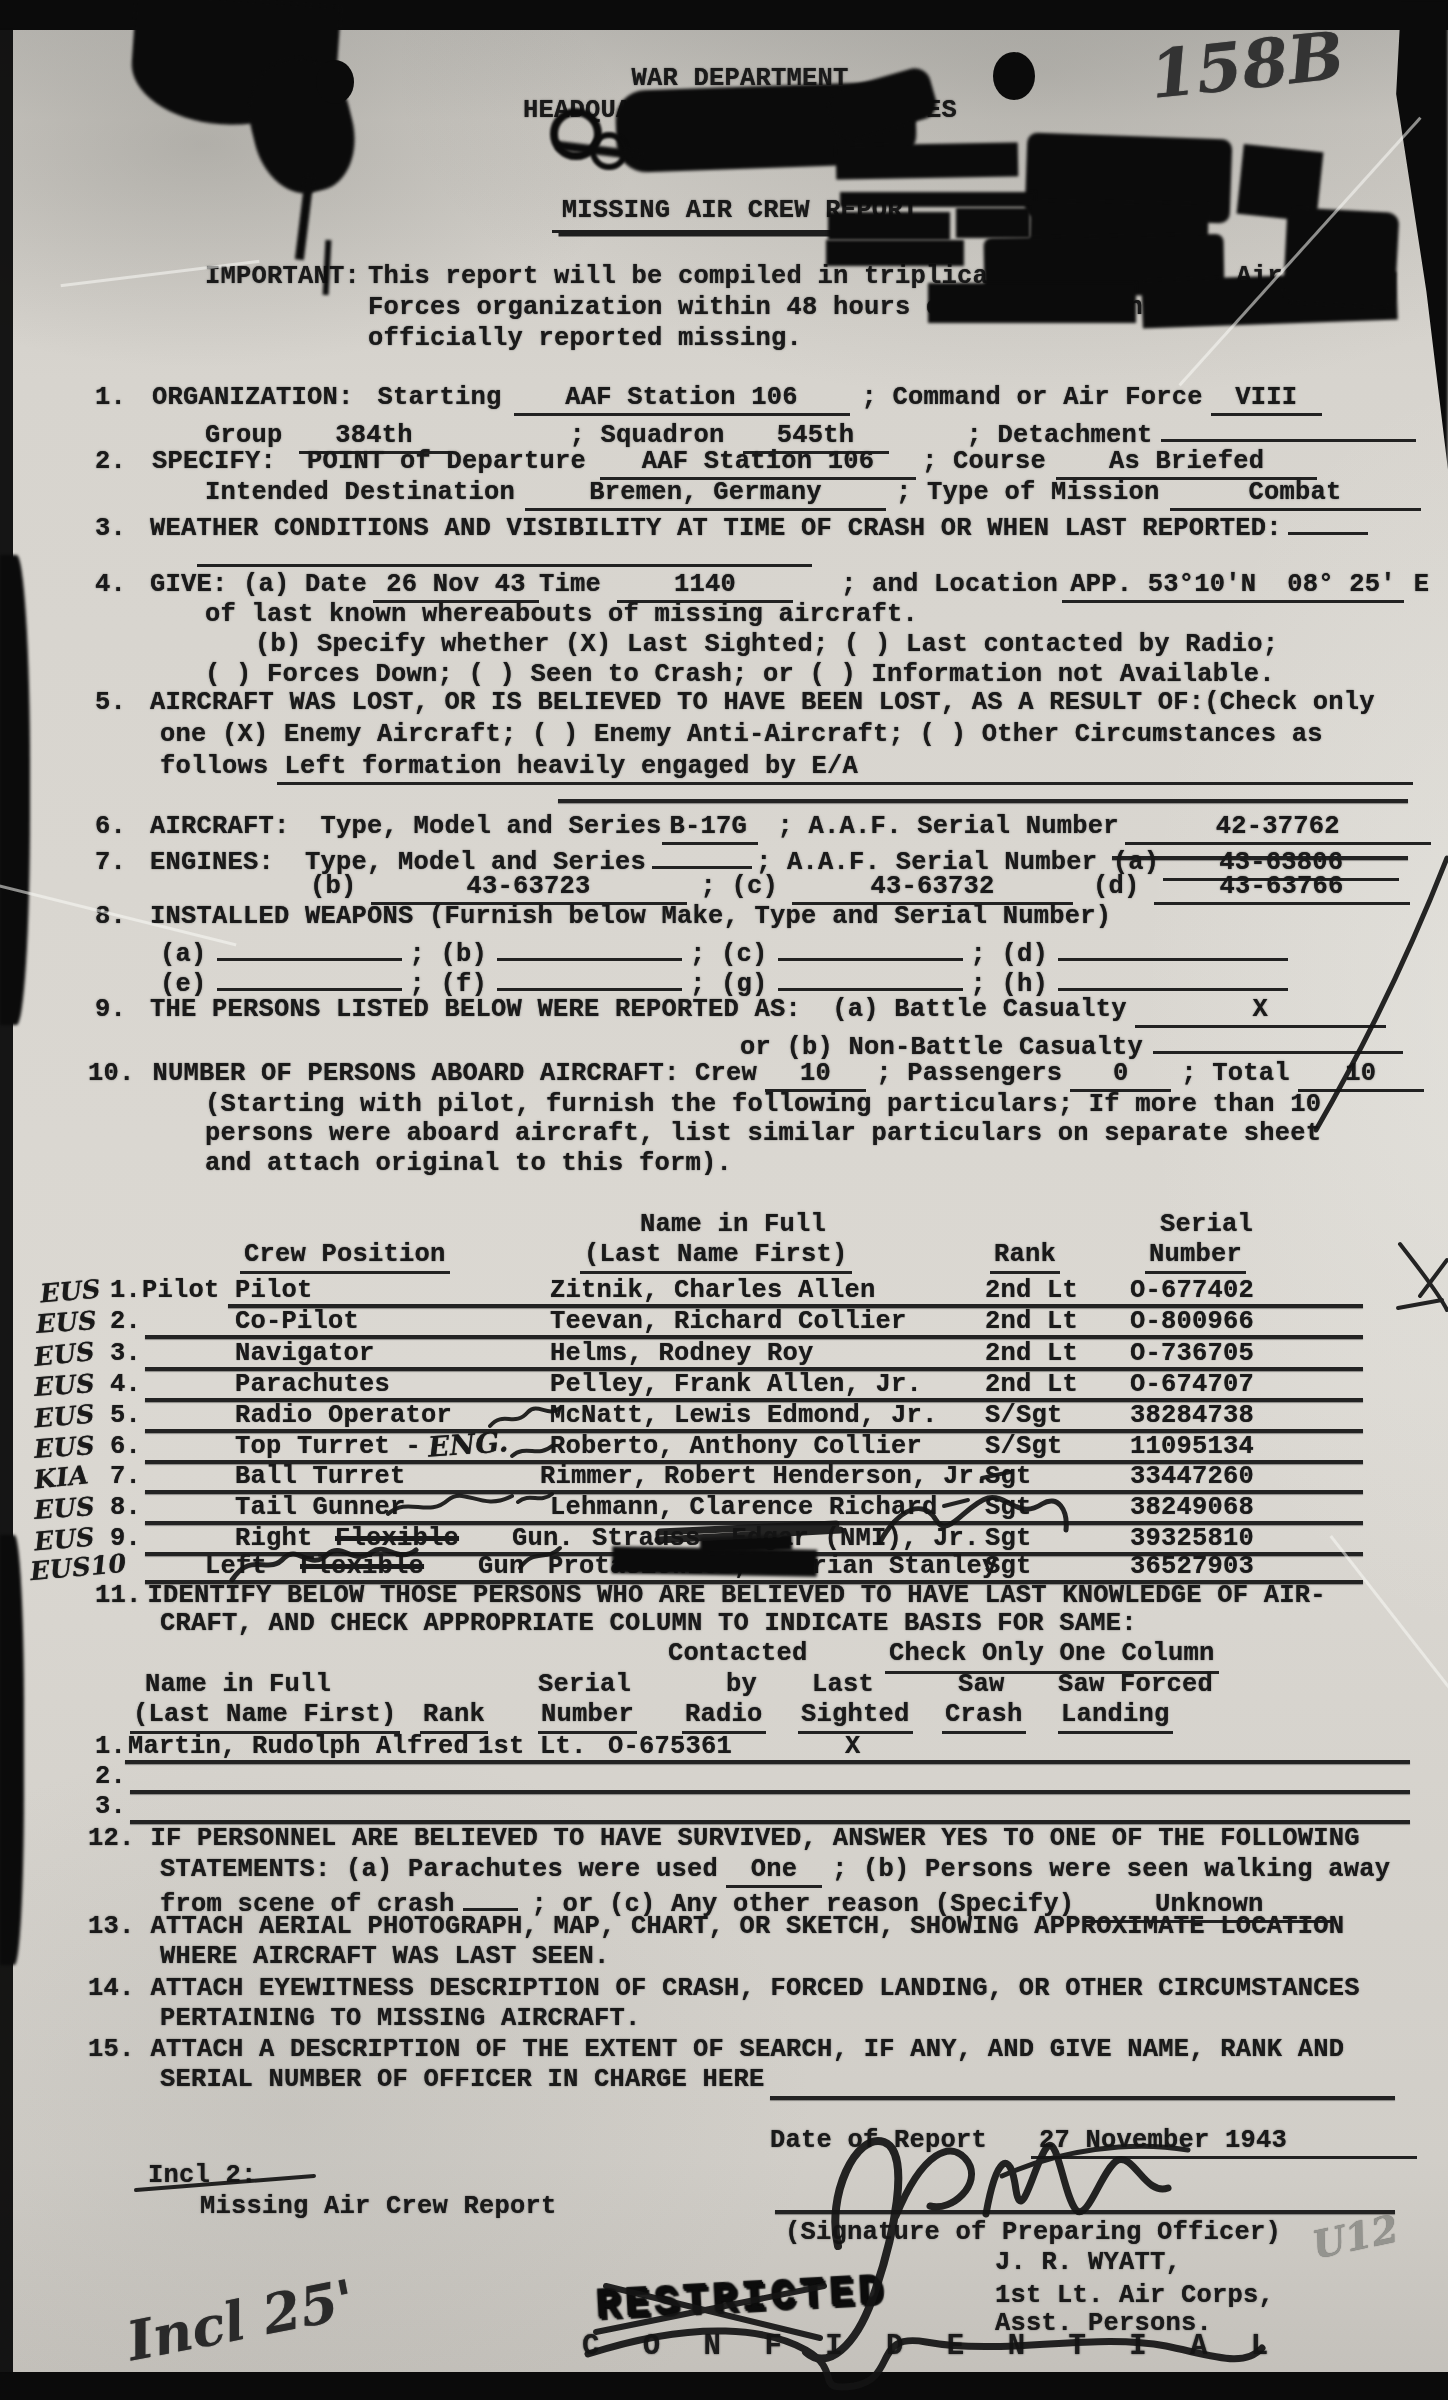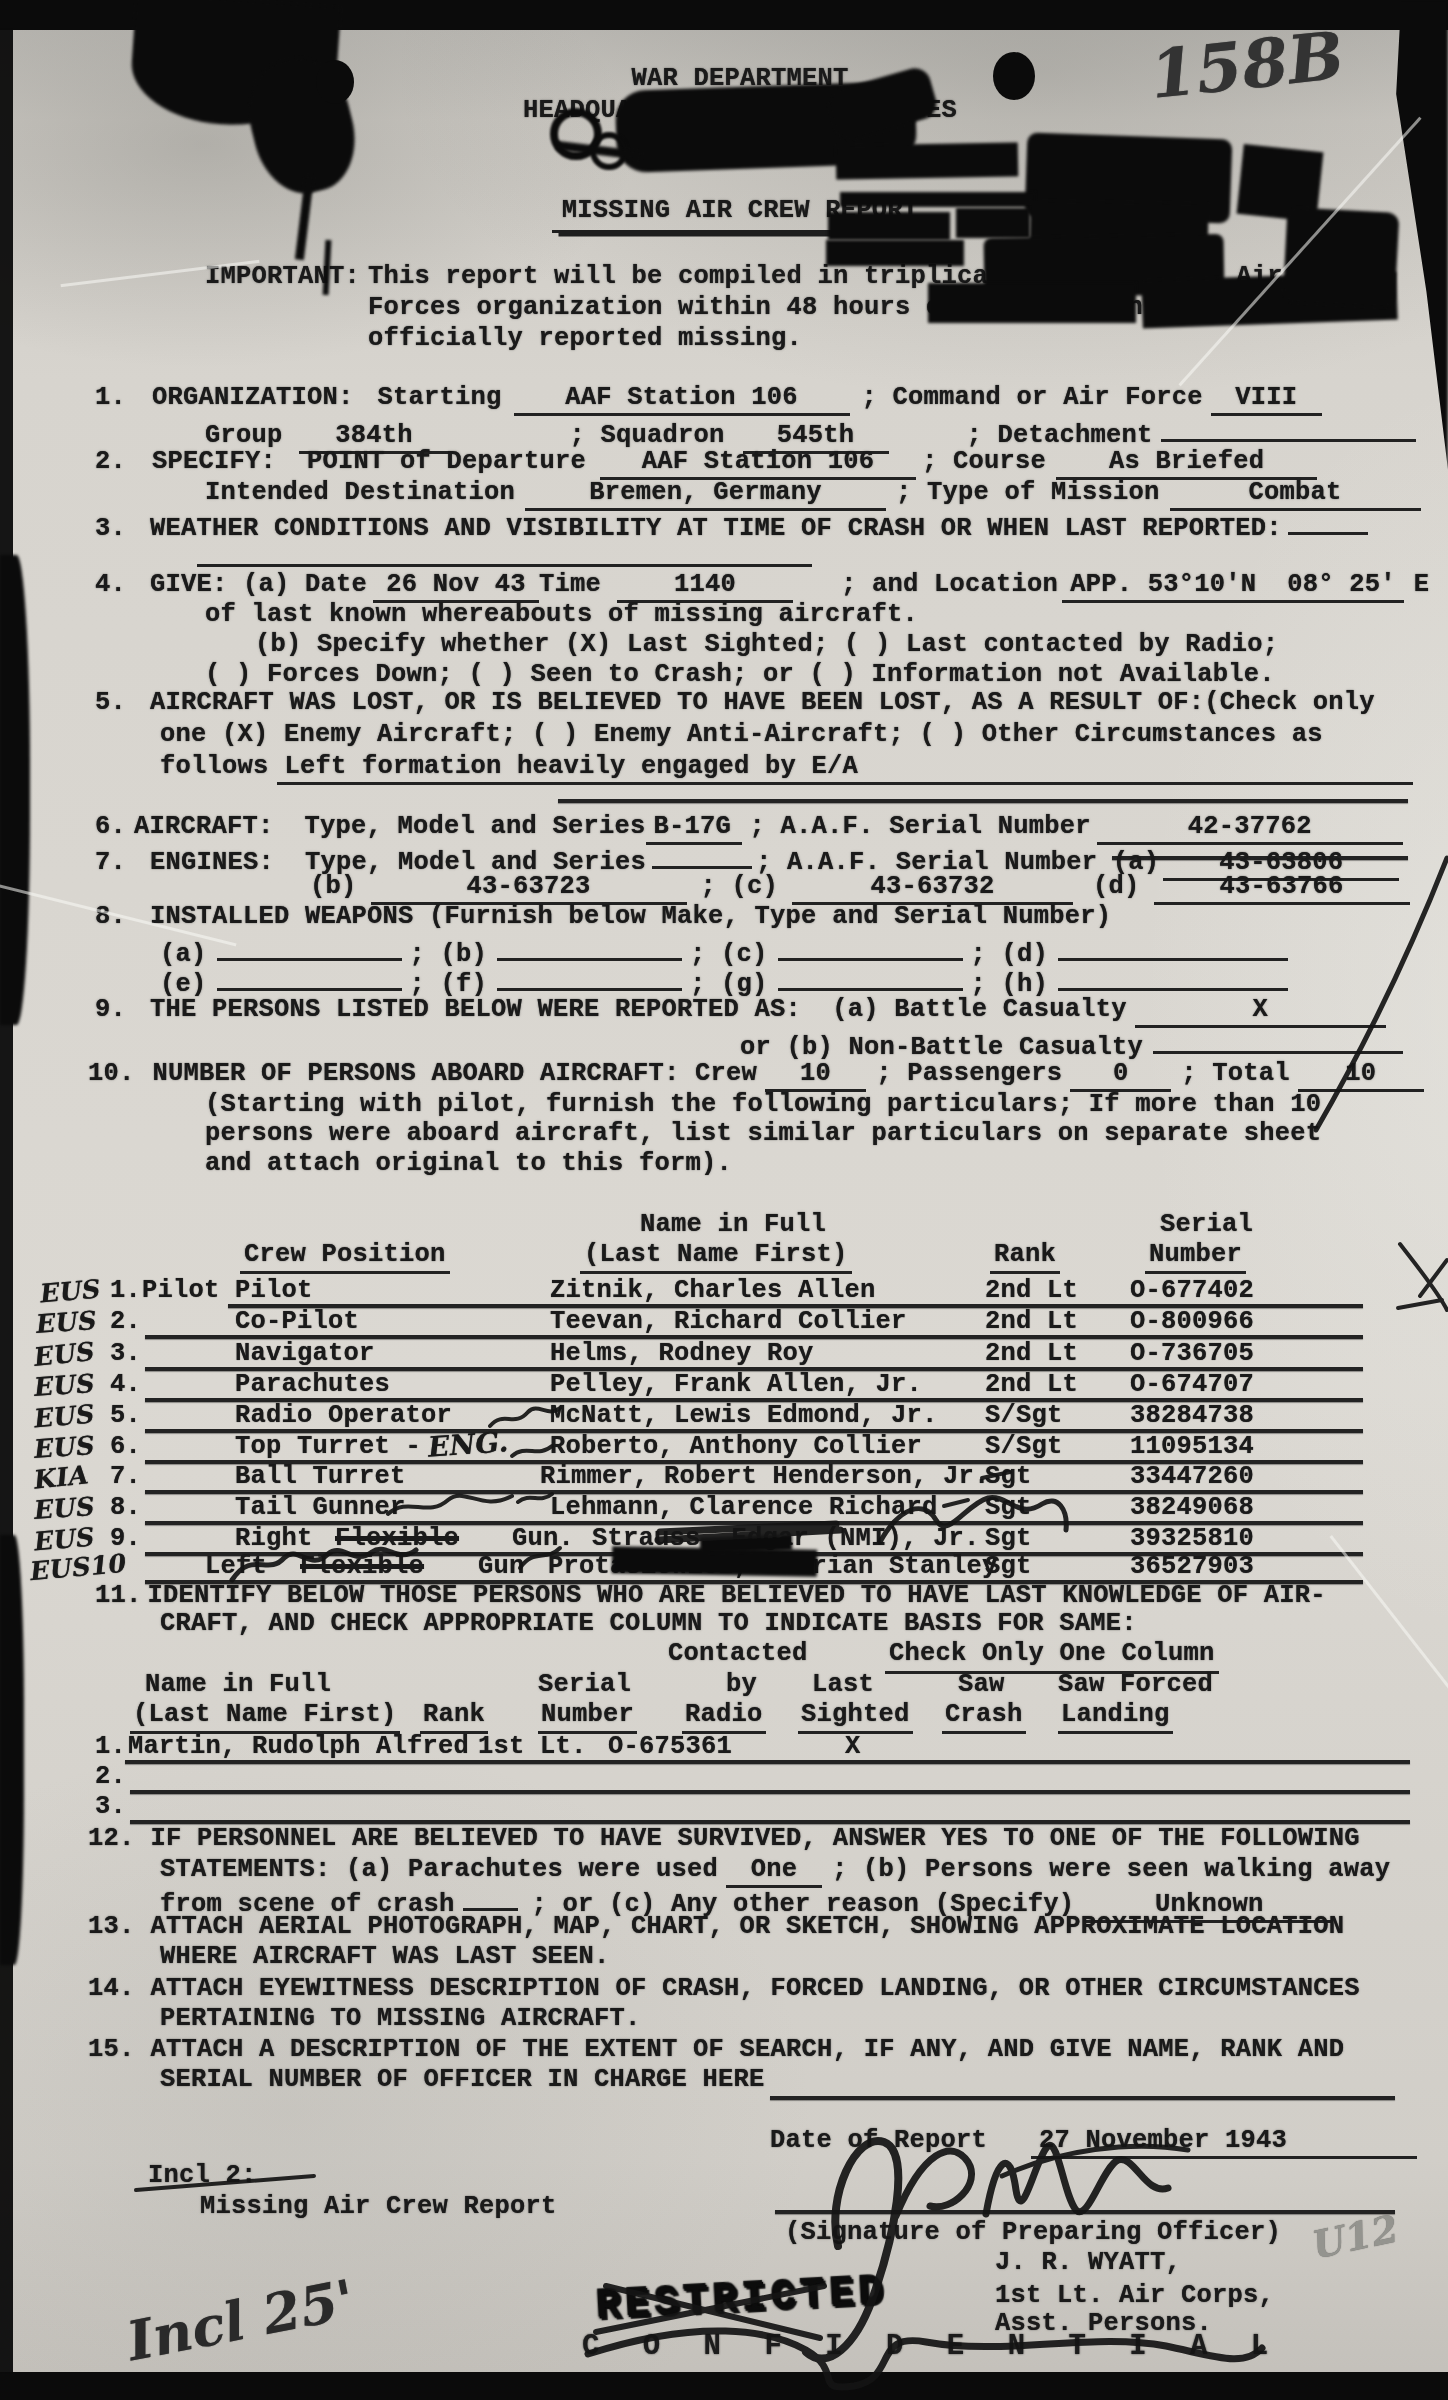--- a/index.html
+++ b/index.html
@@ -62,21 +62,21 @@
 <div class="t" style="left:95px;top:570px"><span>4.</span><span style="margin-left:24px">GIVE: (a) Date</span><span class="u tc" style="margin-left:6px;min-width:150px">26 Nov 43</span><span>Time</span><span class="u tc" style="margin-left:16px;min-width:160px">1140</span><span style="margin-left:48px">; and Location</span><span class="u" style="margin-left:4px;min-width:325px">APP. 53°10'N  08° 25'</span><span style="margin-left:10px">E</span></div>
 <div class="t" style="left:205px;top:600px">of last known whereabouts of missing aircraft.</div>
 <div class="t" style="left:255px;top:630px">(b) Specify whether (X) Last Sighted; ( ) Last contacted by Radio;</div>
 <div class="t" style="left:205px;top:660px">( ) Forces Down; ( ) Seen to Crash; or ( ) Information not Available.</div>
 
 <div class="t" style="left:95px;top:688px"><span>5.</span><span style="margin-left:24px">AIRCRAFT WAS LOST, OR IS BELIEVED TO HAVE BEEN LOST, AS A RESULT OF:(Check only</span></div>
 <div class="t" style="left:160px;top:720px">one (X) Enemy Aircraft; ( ) Enemy Anti-Aircraft; ( ) Other Circumstances as</div>
 <div class="t" style="left:160px;top:752px"><span>follows</span><span class="u" style="margin-left:8px;min-width:1120px">Left formation heavily engaged by E/A</span></div>
 <div class="rule" style="left:558px;top:799px;width:850px"></div>
 
-<div class="t" style="left:95px;top:812px"><span>6.</span><span style="margin-left:8px">AIRCRAFT:  Type, Model and Series</span><span class="u" style="min-width:80px">B-17G</span><span style="margin-left:8px">; A.A.F. Serial Number</span><span class="u tc" style="margin-left:6px;min-width:290px">42-37762</span></div>
+<div class="t" style="left:95px;top:812px"><span>6.</span><span style="margin-left:24px">AIRCRAFT:  Type, Model and Series</span><span class="u" style="min-width:80px">B-17G</span><span style="margin-left:20px">; A.A.F. Serial Number</span><span class="u tc" style="margin-left:6px;min-width:290px">42-37762</span></div>
 <div class="rule" style="left:1112px;top:856px;width:296px"></div>
 
 <div class="t" style="left:95px;top:842px"><span>7.</span><span style="margin-left:24px">ENGINES:  Type, Model and Series</span><span class="blank" style="margin-left:6px;min-width:100px"></span><span style="margin-left:4px">; A.A.F. Serial Number (a)</span><span class="u tc" style="margin-left:4px;min-width:220px">43-63806</span></div>
 <div class="t" style="left:310px;top:872px"><span>(b)</span><span class="u tc" style="margin-left:14px;min-width:300px">43-63723</span><span style="margin-left:14px">; (c)</span><span class="u tc" style="margin-left:14px;min-width:265px">43-63732</span><span style="margin-left:20px">(d)</span><span class="u tc" style="margin-left:14px;min-width:240px">43-63766</span></div>
 
 <div class="t" style="left:95px;top:902px"><span>8.</span><span style="margin-left:24px">INSTALLED WEAPONS (Furnish below Make, Type and Serial Number)</span></div>
 <div class="t" style="left:160px;top:934px"><span>(a)</span><span class="blank" style="margin-left:10px;min-width:185px"></span><span style="margin-left:8px">; (b)</span><span class="blank" style="margin-left:10px;min-width:185px"></span><span style="margin-left:8px">; (c)</span><span class="blank" style="margin-left:10px;min-width:185px"></span><span style="margin-left:8px">; (d)</span><span class="blank" style="margin-left:10px;min-width:230px"></span></div>
 <div class="t" style="left:160px;top:964px"><span>(e)</span><span class="blank" style="margin-left:10px;min-width:185px"></span><span style="margin-left:8px">; (f)</span><span class="blank" style="margin-left:10px;min-width:185px"></span><span style="margin-left:8px">; (g)</span><span class="blank" style="margin-left:10px;min-width:185px"></span><span style="margin-left:8px">; (h)</span><span class="blank" style="margin-left:10px;min-width:230px"></span></div>
 
 <div class="t" style="left:95px;top:995px"><span>9.</span><span style="margin-left:24px">THE PERSONS LISTED BELOW WERE REPORTED AS:  (a) Battle Casualty</span><span class="u tc" style="margin-left:8px;min-width:235px">X</span></div>

